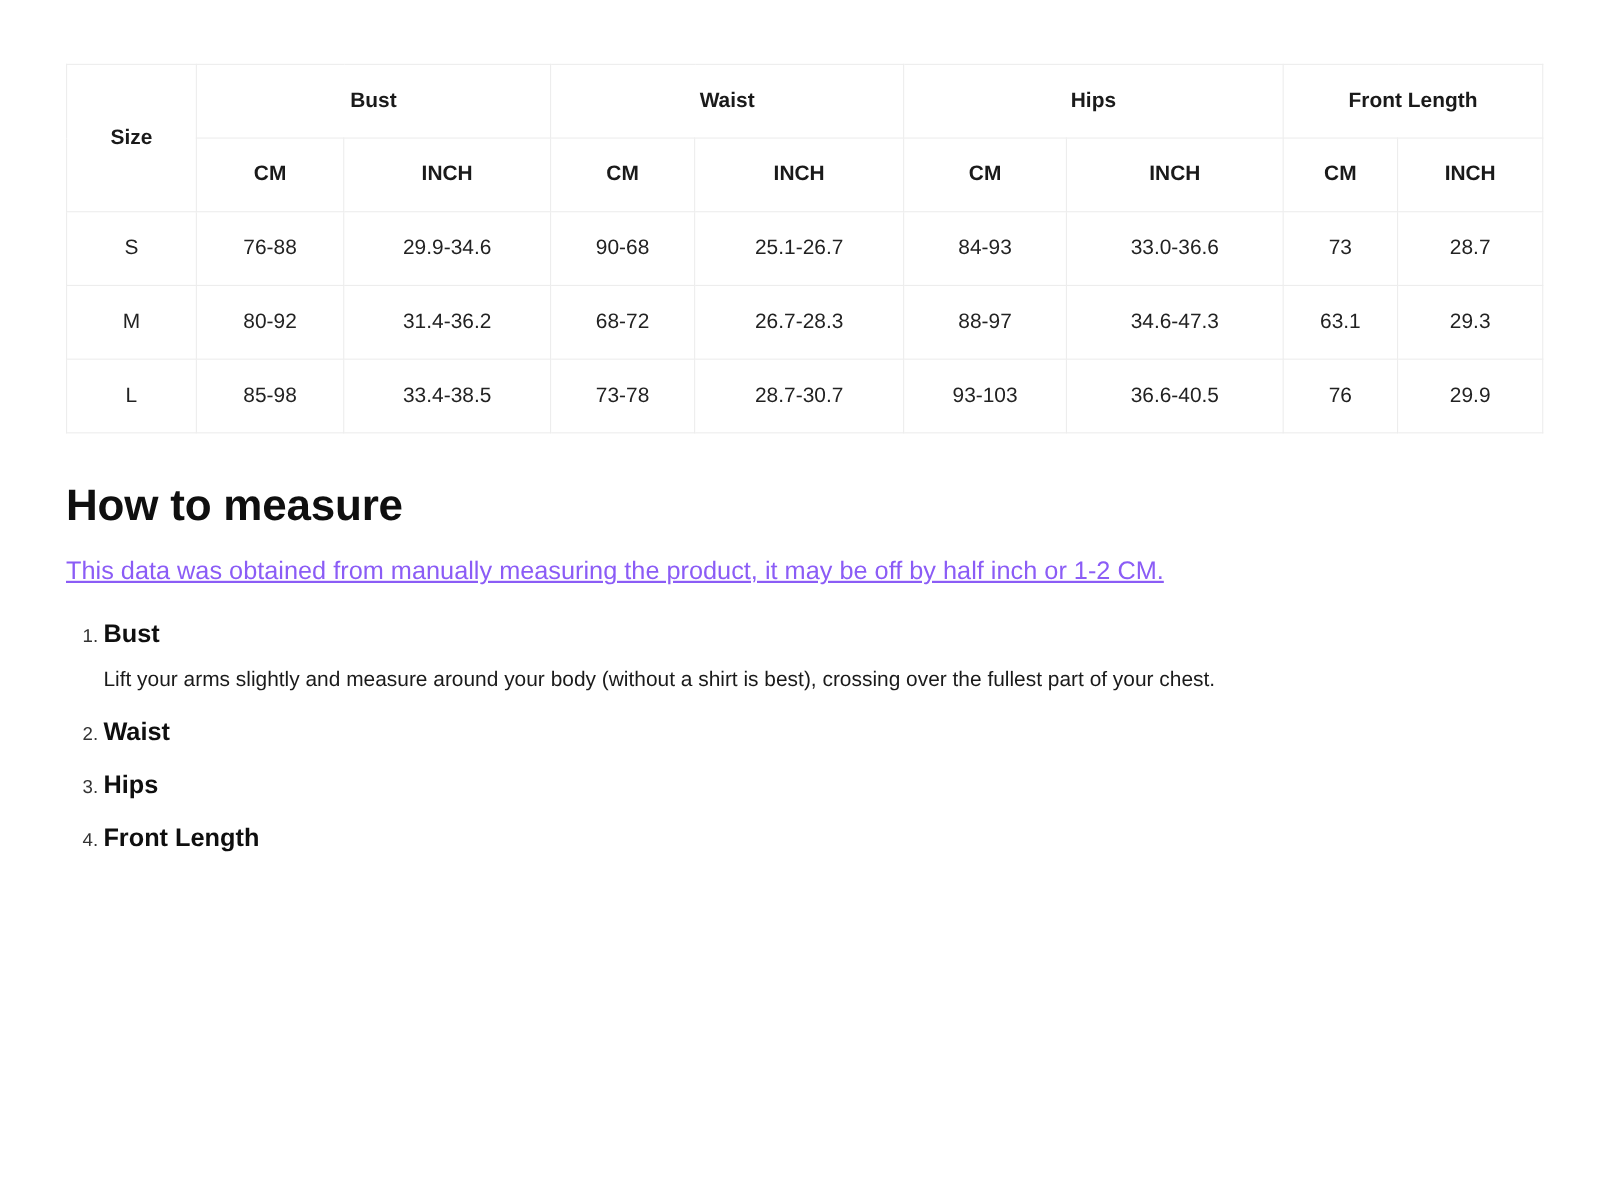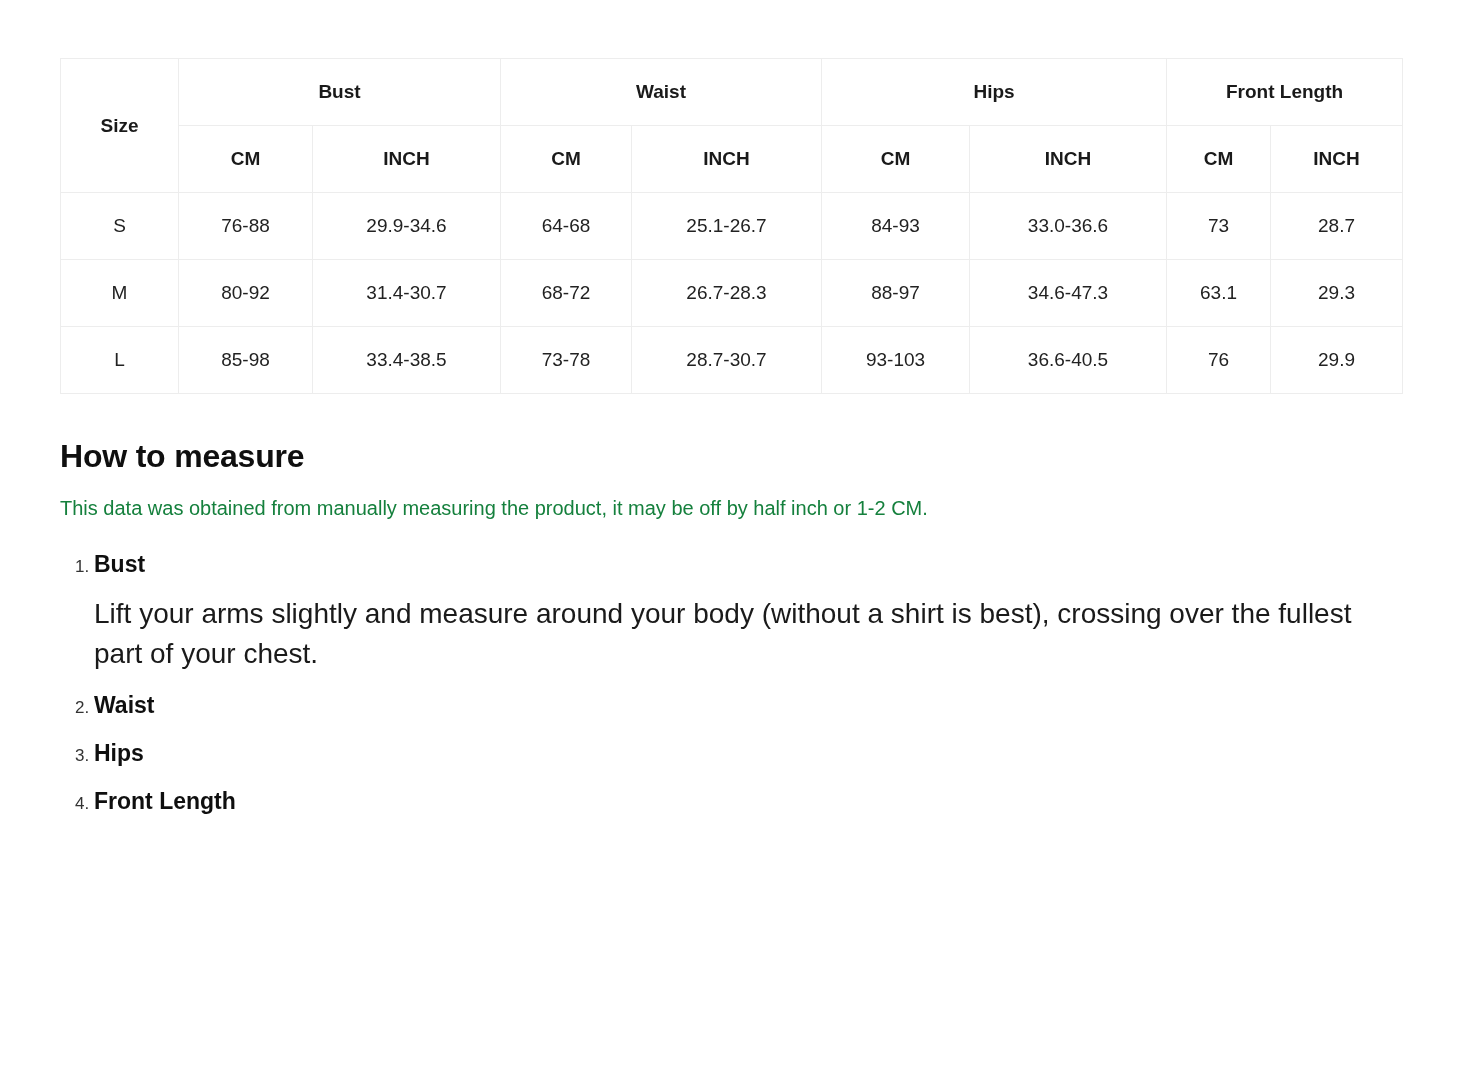--- a/index.html
+++ b/index.html
@@ -52,30 +52,31 @@
   col.c-inch  { width: 188px; }
   col.c-cm2   { width: 131px; }
   col.c-inch2 { width: 190px; }
   col.c-cm3   { width: 148px; }
   col.c-inch3 { width: 197px; }
   col.c-cm4   { width: 104px; }
   col.c-inch4 { width: 132px; }
 
   
   h2.section-title {
-    font-size: 32px;
+    font-size: 40px;
     font-weight: bold;
     margin: 44px 0 0 0;
     letter-spacing: -0.2px;
     color: #0f0f0f;
   }
   p.intro {
-    font-size: 20px;
+    font-size: 23px;
     margin: 22px 0 0 0;
-    color: #15803d;
+    color: #8b5cf6;
+    text-decoration: underline;
   }
   ol.measure-list {
     margin: 30px 0 0 0;
     padding-left: 34px;
     font-size: 15px;
   }
   ol.measure-list > li {
     margin-bottom: 18px;
   }
   ol.measure-list > li::marker {
@@ -83,21 +84,21 @@
     color: #333;
   }
   .item-title {
     font-size: 23px;
     font-weight: bold;
     color: #0f0f0f;
     line-height: 1.3;
     display: block;
   }
   .item-desc {
-    font-size: 28px;
+    font-size: 19px;
     color: #1a1a1a;
     display: block;
     margin-top: 14px;
     line-height: 1.42;
     max-width: 1310px;
   }
 </style>
 </head>
 <body>
 
@@ -132,31 +133,31 @@
         <th>INCH</th>
         <th>CM</th>
         <th>INCH</th>
       </tr>
     </thead>
     <tbody>
       <tr>
         <td>S</td>
         <td>76-88</td>
         <td>29.9-34.6</td>
-        <td>64-68</td>
+        <td>90-68</td>
         <td>25.1-26.7</td>
         <td>84-93</td>
         <td>33.0-36.6</td>
         <td>73</td>
         <td>28.7</td>
       </tr>
       <tr>
         <td>M</td>
         <td>80-92</td>
-        <td>31.4-30.7</td>
+        <td>31.4-36.2</td>
         <td>68-72</td>
         <td>26.7-28.3</td>
         <td>88-97</td>
         <td>34.6-47.3</td>
         <td>63.1</td>
         <td>29.3</td>
       </tr>
       <tr>
         <td>L</td>
         <td>85-98</td>

